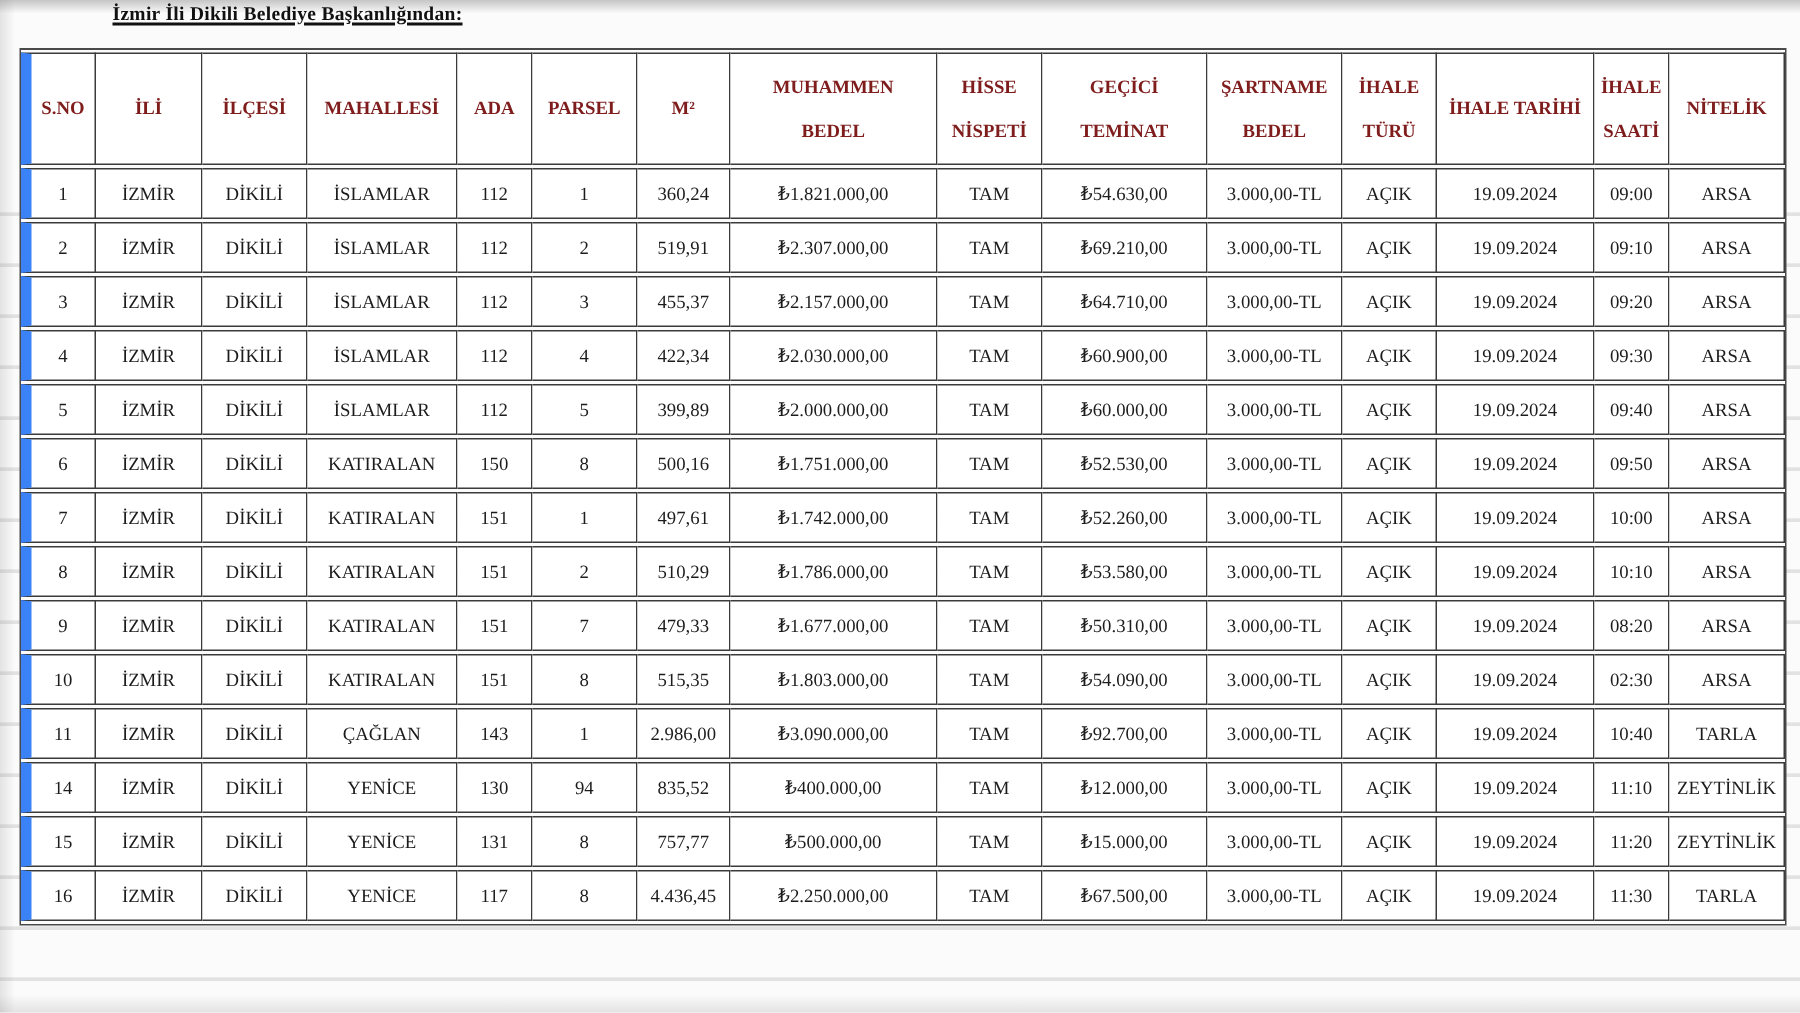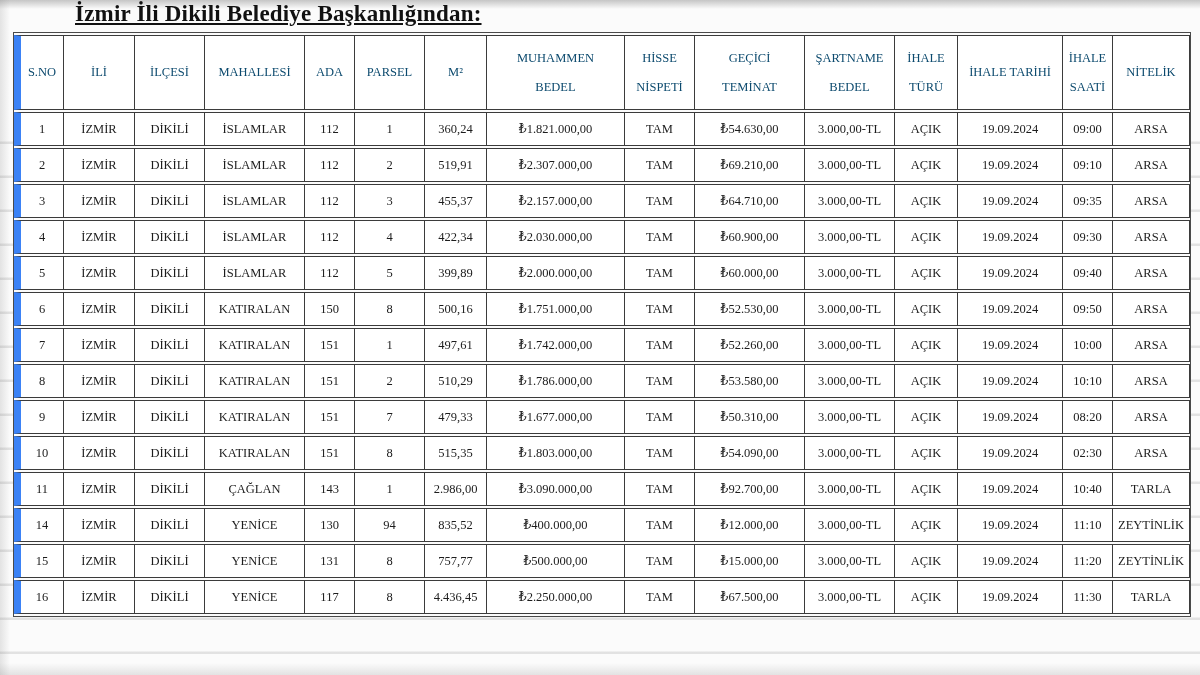--- a/index.html
+++ b/index.html
@@ -31,21 +31,21 @@
   .scan-band-backdrop {
     position: absolute; left: 0; top: 110px; width: 1200px; height: 548px;
     background: repeating-linear-gradient(180deg,
       rgba(0,0,0,0) 0px, rgba(0,0,0,0) 31px,
       rgba(125,125,125,.20) 32px, rgba(125,125,125,.20) 34px);
     pointer-events: none;
   }
   .doc-title {
     position: absolute; top: 1px; left: 75px;
     margin: 0;
-    font-size: 23px; font-weight: bold;
+    font-size: 13px; font-weight: bold;
     letter-spacing: .2px;
     text-decoration: underline;
     text-underline-offset: 2px;
     text-decoration-thickness: 2px;
     color: #111;
   }
   table.auction {
     position: absolute; left: 14px; top: 33px;
     table-layout: fixed;
     border-collapse: separate;
@@ -61,24 +61,24 @@
     vertical-align: middle;
     padding: 0 2px;
     overflow: hidden;
   }
   table.auction th:first-child, table.auction td:first-child {
     border-left: 7px solid #3b82f6;
   }
   table.auction th {
     height: 73px;
     font-size: 12.5px;
-    font-weight: normal;
+    font-weight: bold;
     white-space: pre-line;
     line-height: 2.25;
-    color: #0c4a6e;
+    color: #7f1d1d;
   }
   table.auction td {
     height: 32px;
     font-size: 12.5px;
     white-space: nowrap;
     color: #1c1c1c;
   }
 </style>
 </head>
 <body>
@@ -175,21 +175,21 @@
         <td>İSLAMLAR</td>
         <td>112</td>
         <td>3</td>
         <td>455,37</td>
         <td>₺2.157.000,00</td>
         <td>TAM</td>
         <td>₺64.710,00</td>
         <td>3.000,00-TL</td>
         <td>AÇIK</td>
         <td>19.09.2024</td>
-        <td>09:35</td>
+        <td>09:20</td>
         <td>ARSA</td>
       </tr>
       <tr>
         <td>4</td>
         <td>İZMİR</td>
         <td>DİKİLİ</td>
         <td>İSLAMLAR</td>
         <td>112</td>
         <td>4</td>
         <td>422,34</td>

